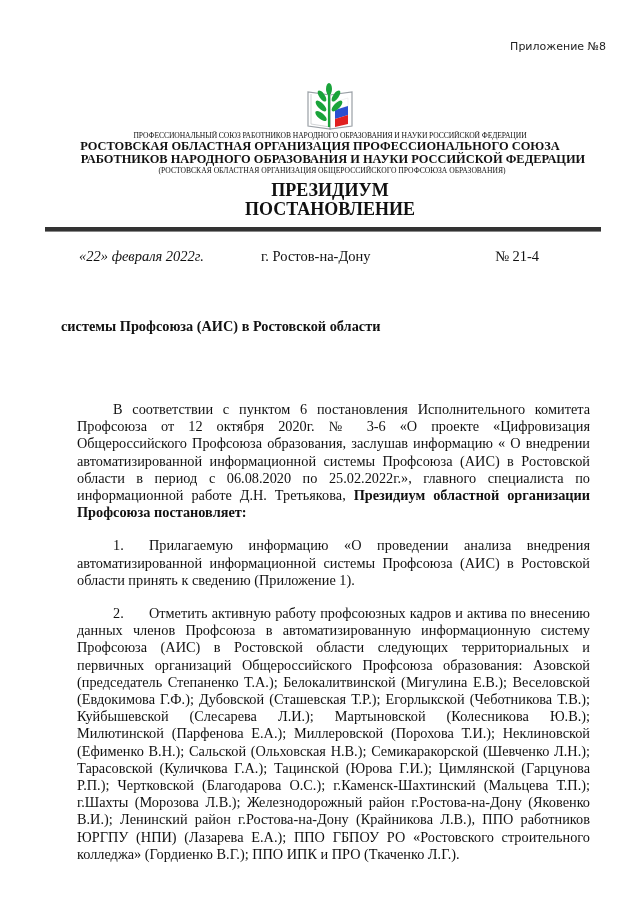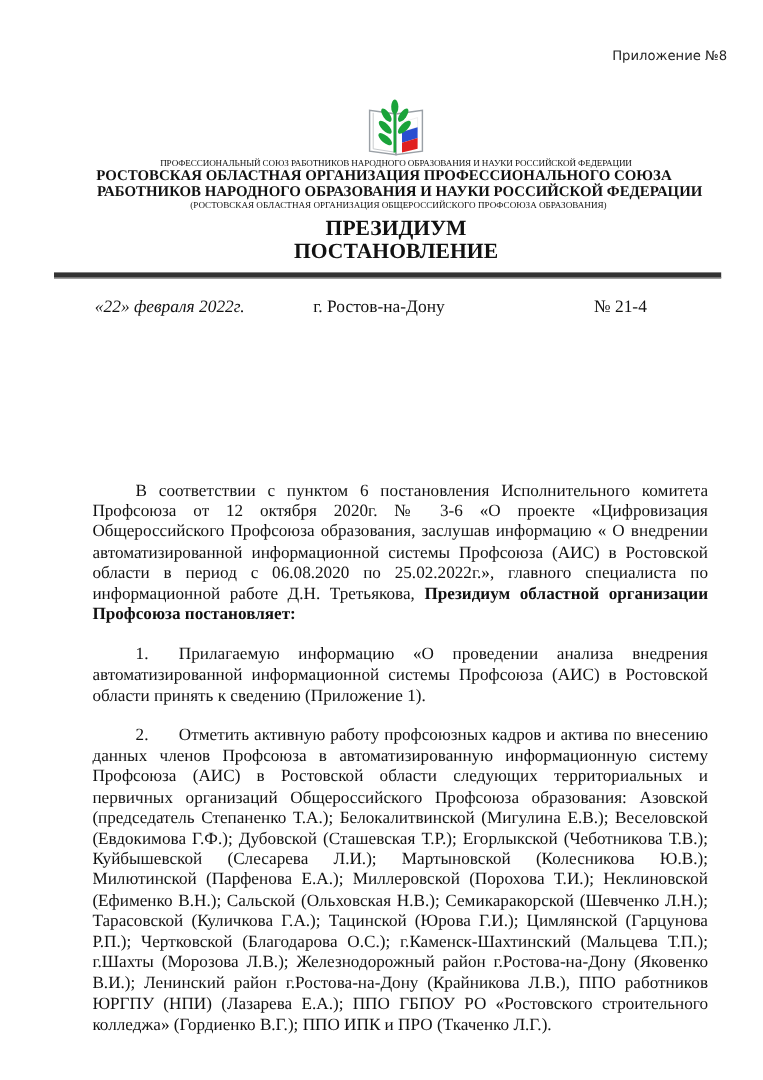--- a/index.html
+++ b/index.html
@@ -59,20 +59,21 @@
   <div class="hdr title1">ПРЕЗИДИУМ</div>
   <div class="hdr title2">ПОСТАНОВЛЕНИЕ</div>
 
   <div class="rule"></div>
 
   <div class="dateline date">«22» февраля  2022г.</div>
   <div class="dateline city">г. Ростов-на-Дону</div>
   <div class="dateline num">№ 21-4</div>
 
   <div class="subject">
+    <div>системы Профсоюза (АИС) в Ростовской области</div>
   </div>
 
   <div class="body">
     <p class="indent"><span>В соответствии с пунктом 6 постановления Исполнительного комитета Профсоюза  от 12 октября 2020г. № 3-6 «О проекте  «Цифровизация Общероссийского Профсоюза образования, заслушав информацию « О внедрении автоматизированной информационной системы Профсоюза (АИС) в Ростовской области  в период с 06.08.2020 по 25.02.2022г.», главного специалиста по информационной работе Д.Н. Третьякова,</span>  <b>Президиум областной организации Профсоюза постановляет:</b></p>
     <p class="indent"><span class="item-num">1.</span><span>Прилагаемую информацию «О проведении анализа внедрения автоматизированной информационной  системы Профсоюза (АИС) в Ростовской области  принять к сведению (Приложение 1).</span></p>
     <p class="indent"><span class="item-num">2.</span><span>Отметить активную работу профсоюзных кадров и актива по внесению данных членов Профсоюза в автоматизированную информационную  систему Профсоюза (АИС) в Ростовской области следующих территориальных и первичных организаций Общероссийского Профсоюза образования: Азовской (председатель Степаненко Т.А.); Белокалитвинской (Мигулина Е.В.); Веселовской (Евдокимова Г.Ф.);  Дубовской (Сташевская Т.Р.); Егорлыкской (Чеботникова Т.В.); Куйбышевской (Слесарева Л.И.);  Мартыновской (Колесникова Ю.В.); Милютинской (Парфенова Е.А.); Миллеровской (Порохова Т.И.); Неклиновской (Ефименко В.Н.); Сальской (Ольховская Н.В.); Семикаракорской (Шевченко Л.Н.); Тарасовской (Куличкова Г.А.); Тацинской (Юрова Г.И.); Цимлянской (Гарцунова Р.П.); Чертковской (Благодарова О.С.); г.Каменск-Шахтинский (Мальцева Т.П.); г.Шахты (Морозова Л.В.); Железнодорожный район г.Ростова-на-Дону (Яковенко В.И.); Ленинский район г.Ростова-на-Дону (Крайникова Л.В.), ППО работников ЮРГПУ (НПИ) (Лазарева Е.А.); ППО ГБПОУ РО «Ростовского строительного колледжа» (Гордиенко В.Г.); ППО ИПК и ПРО (Ткаченко Л.Г.).</span></p>
   </div>
 
 </div>
 

